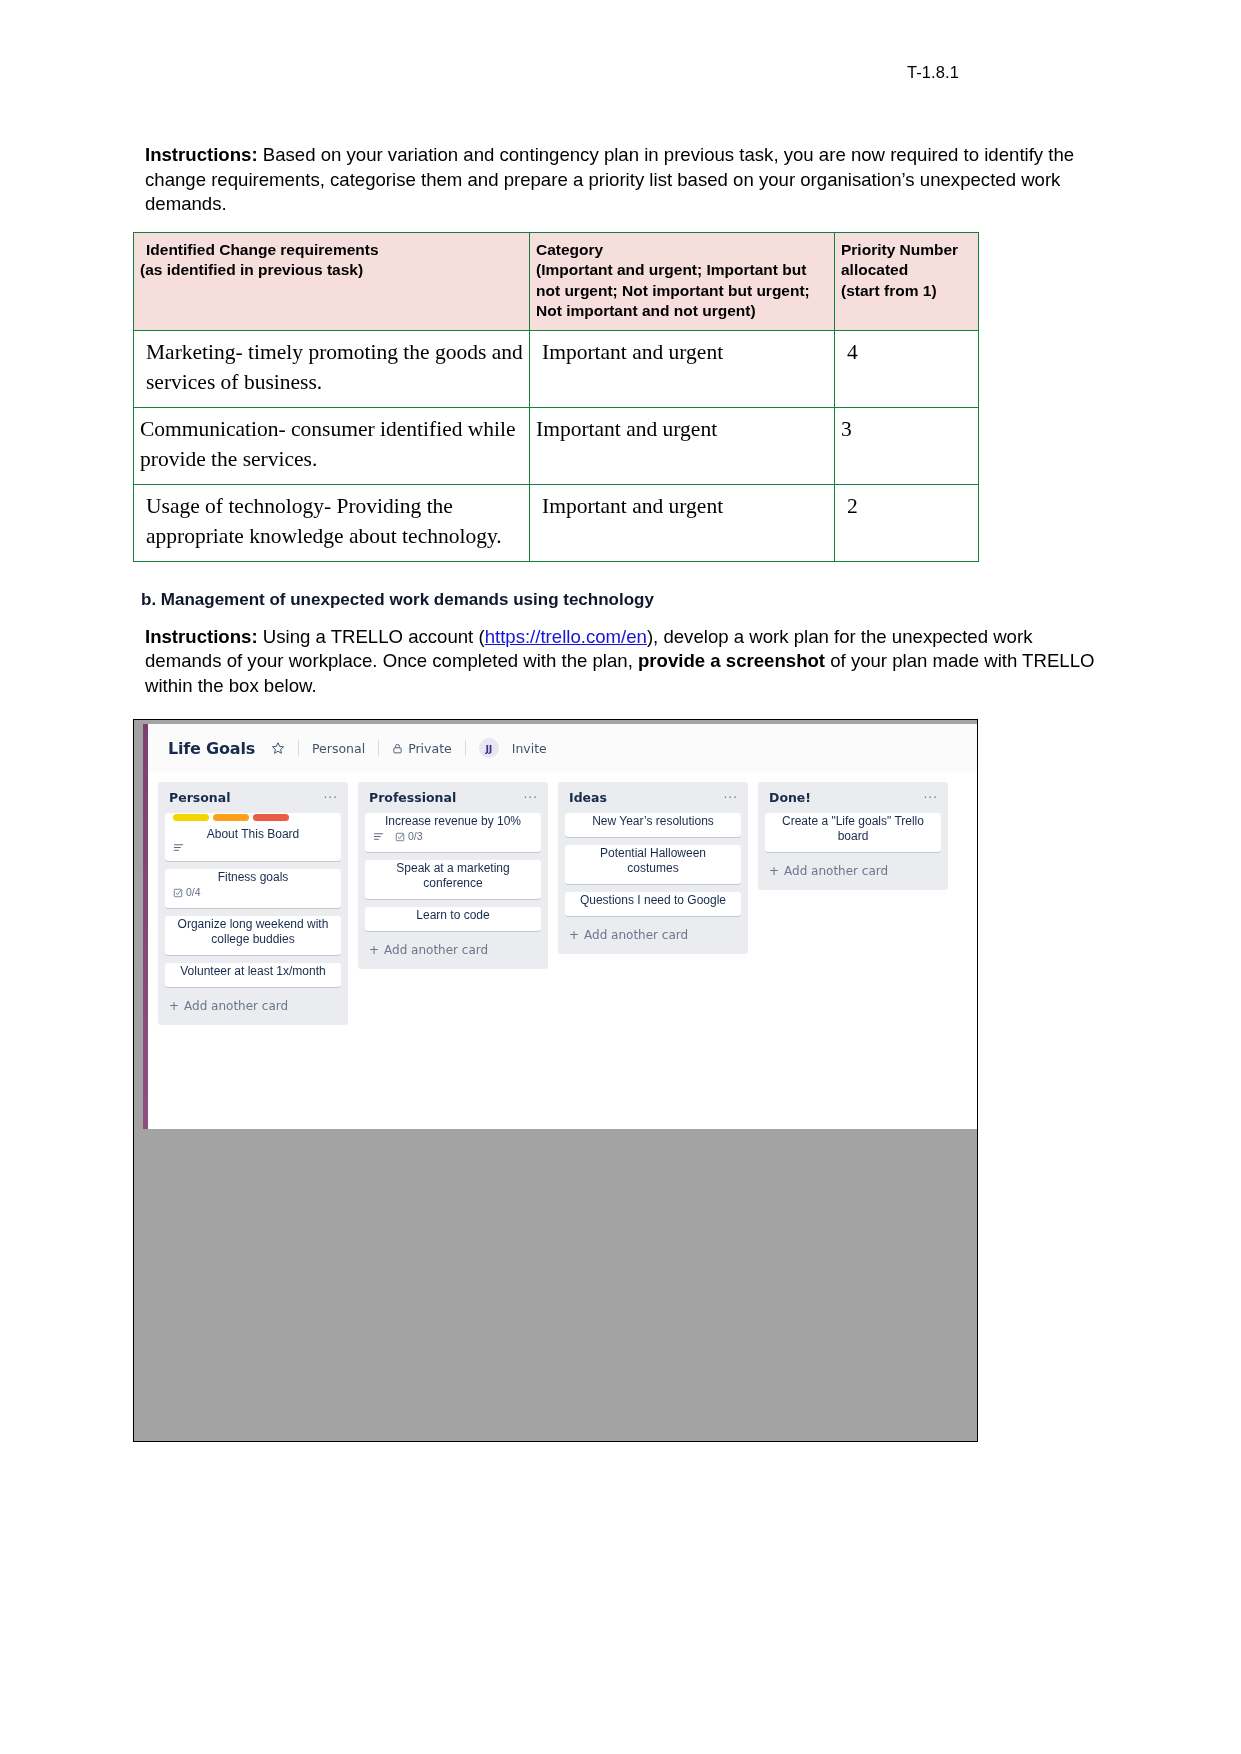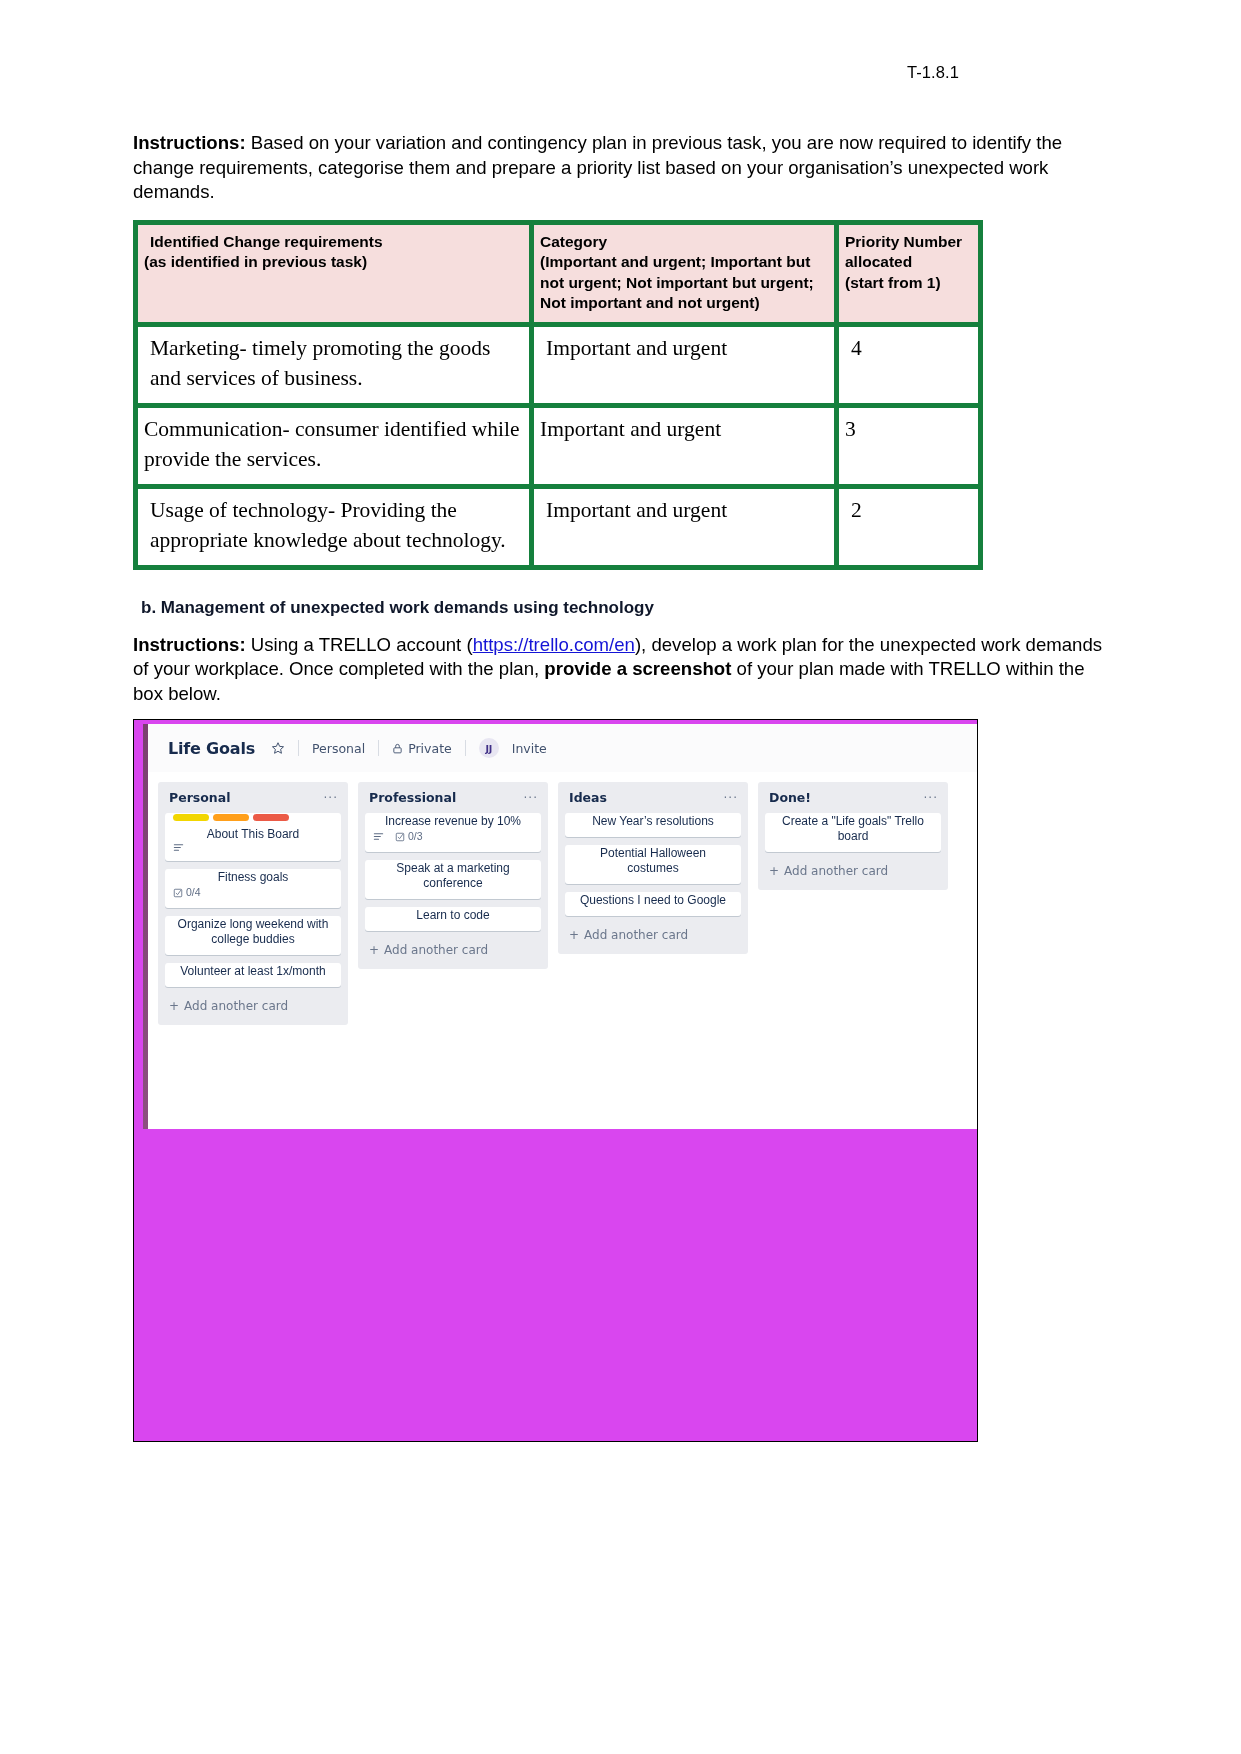--- a/index.html
+++ b/index.html
@@ -36,36 +36,36 @@
     left: 133px;
     top: 131px;
     width: 975px;
   }
   
   .instructions {
     font-size: 18.6px;
     line-height: 24.5px;
     font-family: "Liberation Sans", sans-serif;
     color: #000;
-    margin: 0;
+    margin: 12px;
   }
   .instructions b { font-weight: bold; }
   .instructions a {
     color: #1414d6;
     text-decoration: underline;
   }
   
   table.req-table {
     border-collapse: collapse;
     width: 845px;
     margin-top: 15px;
     table-layout: fixed;
   }
   table.req-table td {
-    border: 5px solid #15803d;
+    border: 1px solid #15803d;
     vertical-align: top;
     padding: 4px 6px 8px 6px;
     margin-left: 15px;
   }
   .hdr-cell {
     background: #f6dedd;
     font-family: "Liberation Sans", sans-serif;
     font-weight: bold;
     font-size: 15.5px;
     line-height: 20.5px;
@@ -94,21 +94,21 @@
   .para-2 { margin-top: 15px; }
   
   .shot-box {
     position: absolute;
     left: 133px;
     top: 719px;
     width: 845px;
     height: 723px;
     border: 1px solid #000000;
     box-sizing: border-box;
-    background: #d946ef;
+    background: #a3a3a3;
     overflow: hidden;
   }
   .trello {
     position: absolute;
     left: 9px;
     top: 4px;
     width: 834px;
     height: 405px;
     background: #ffffff;
     font-family: "DejaVu Sans", sans-serif;

